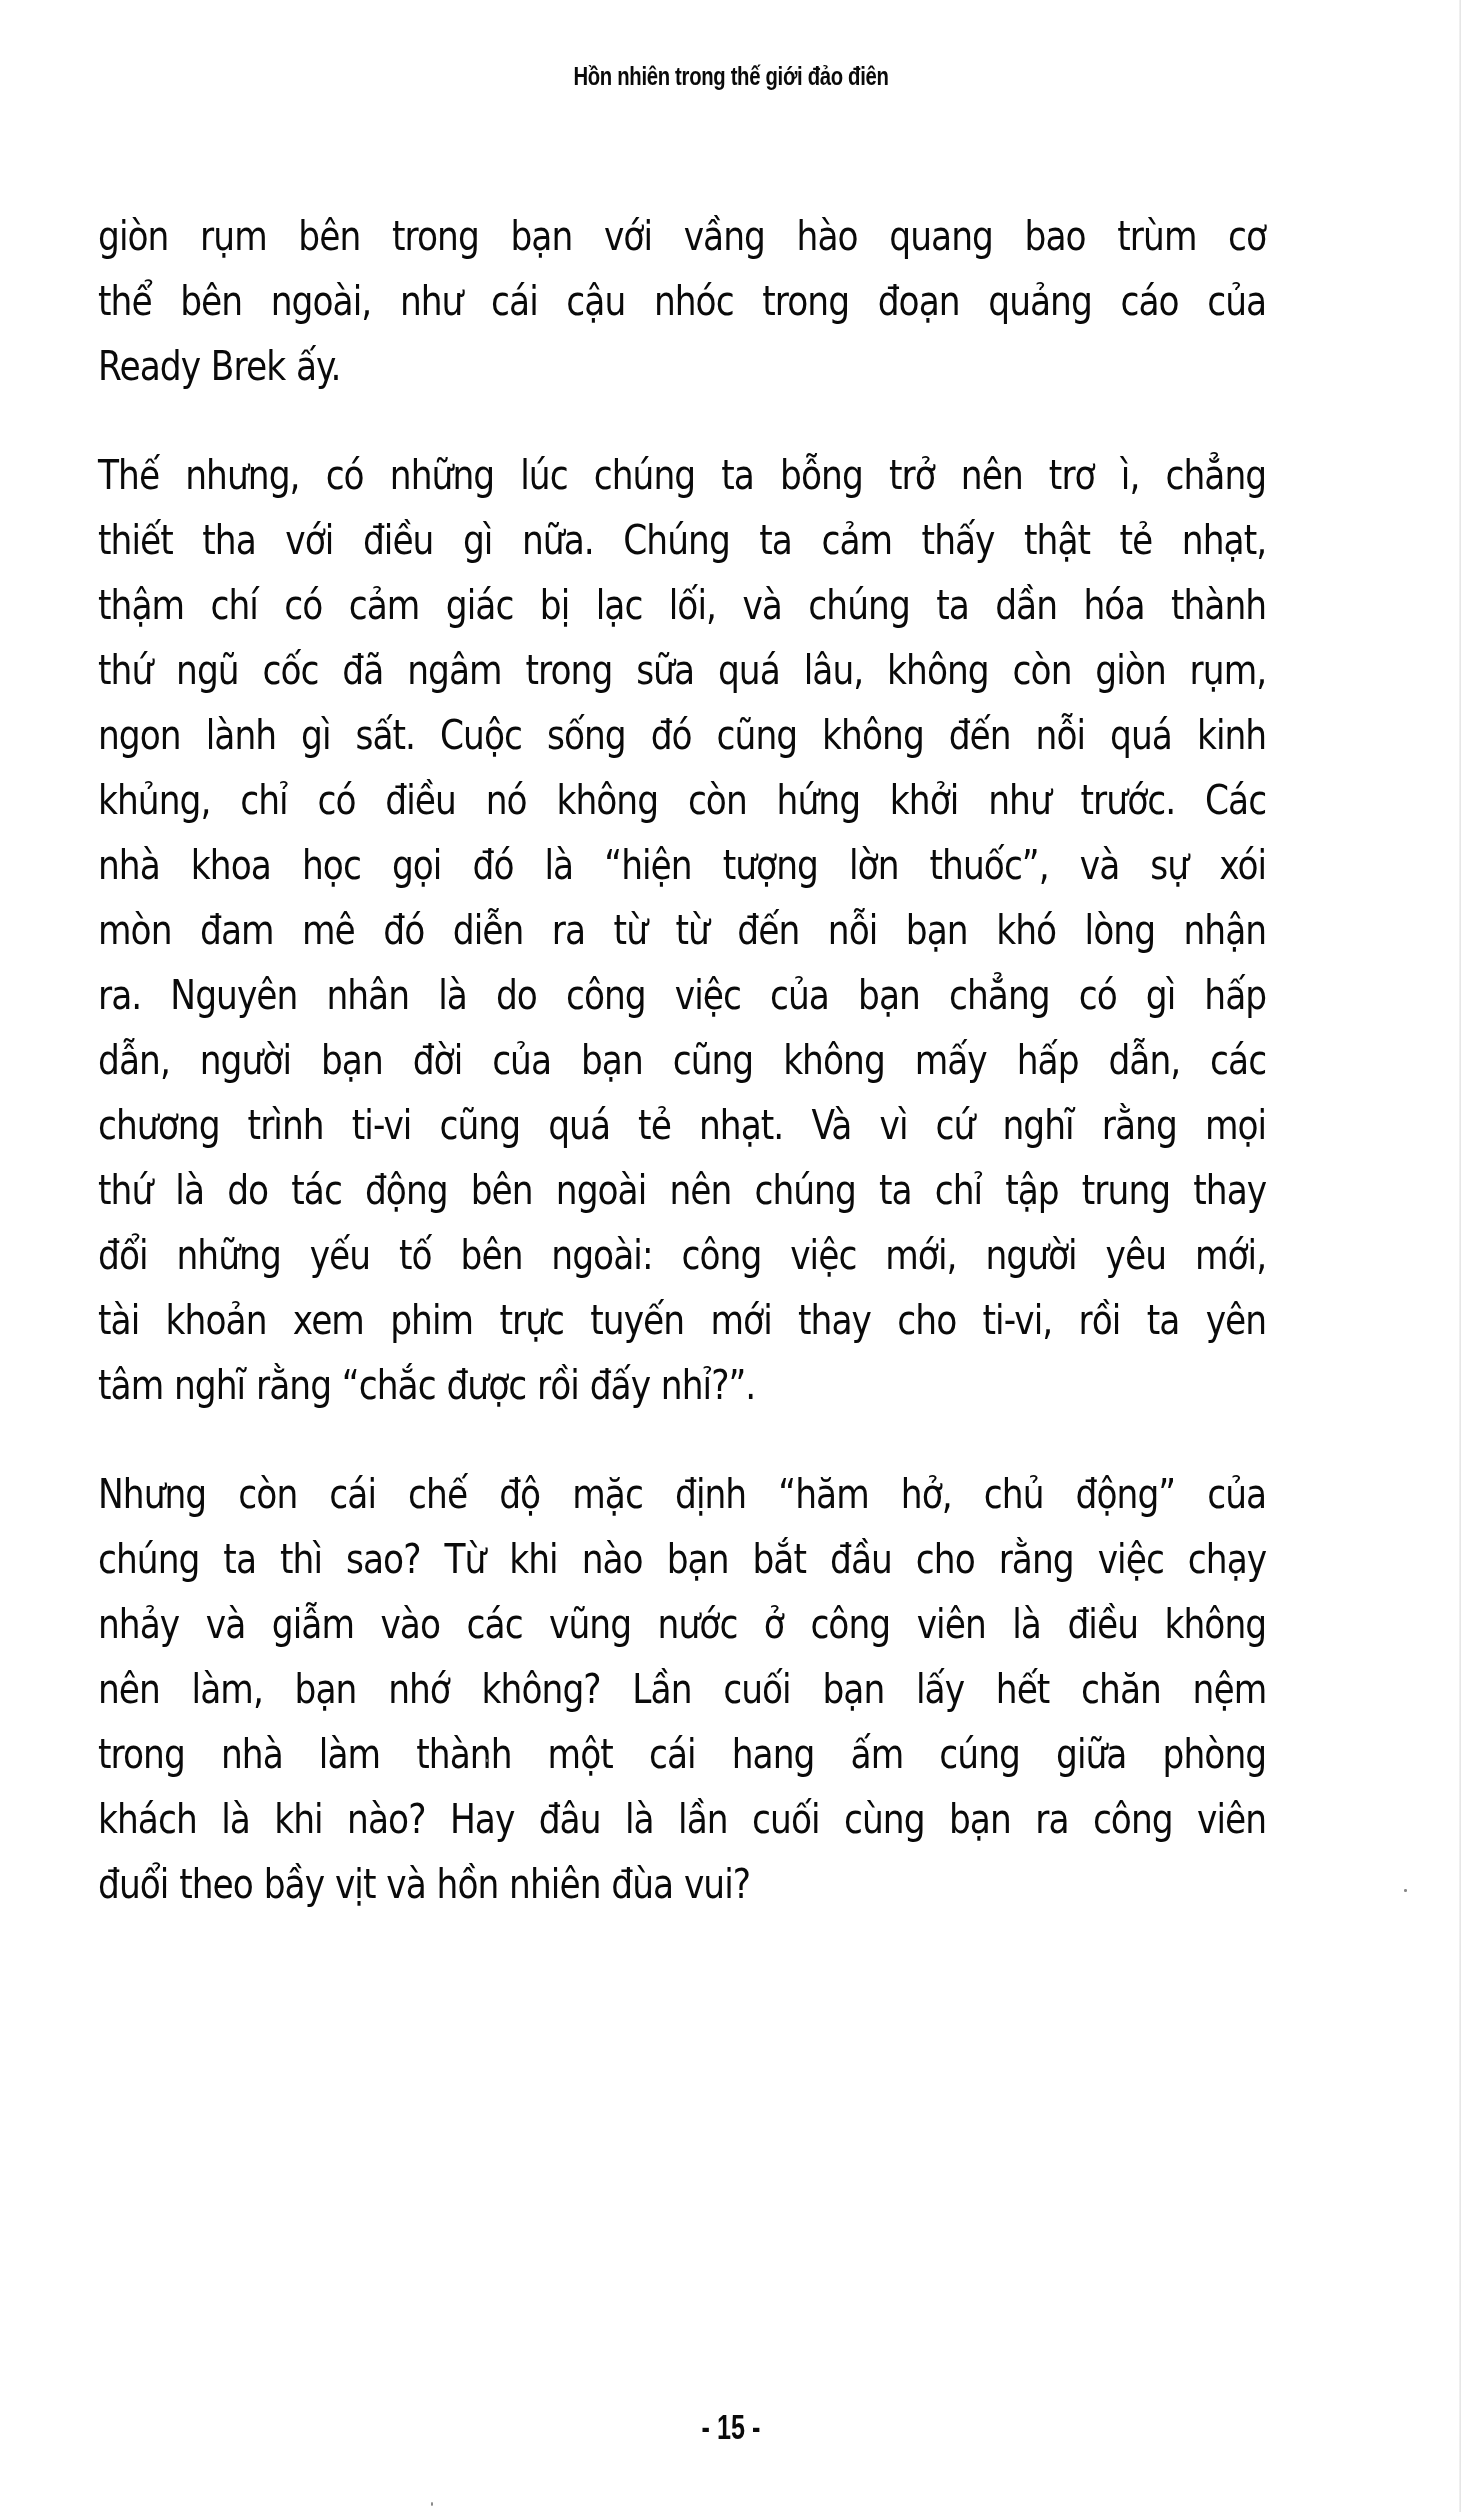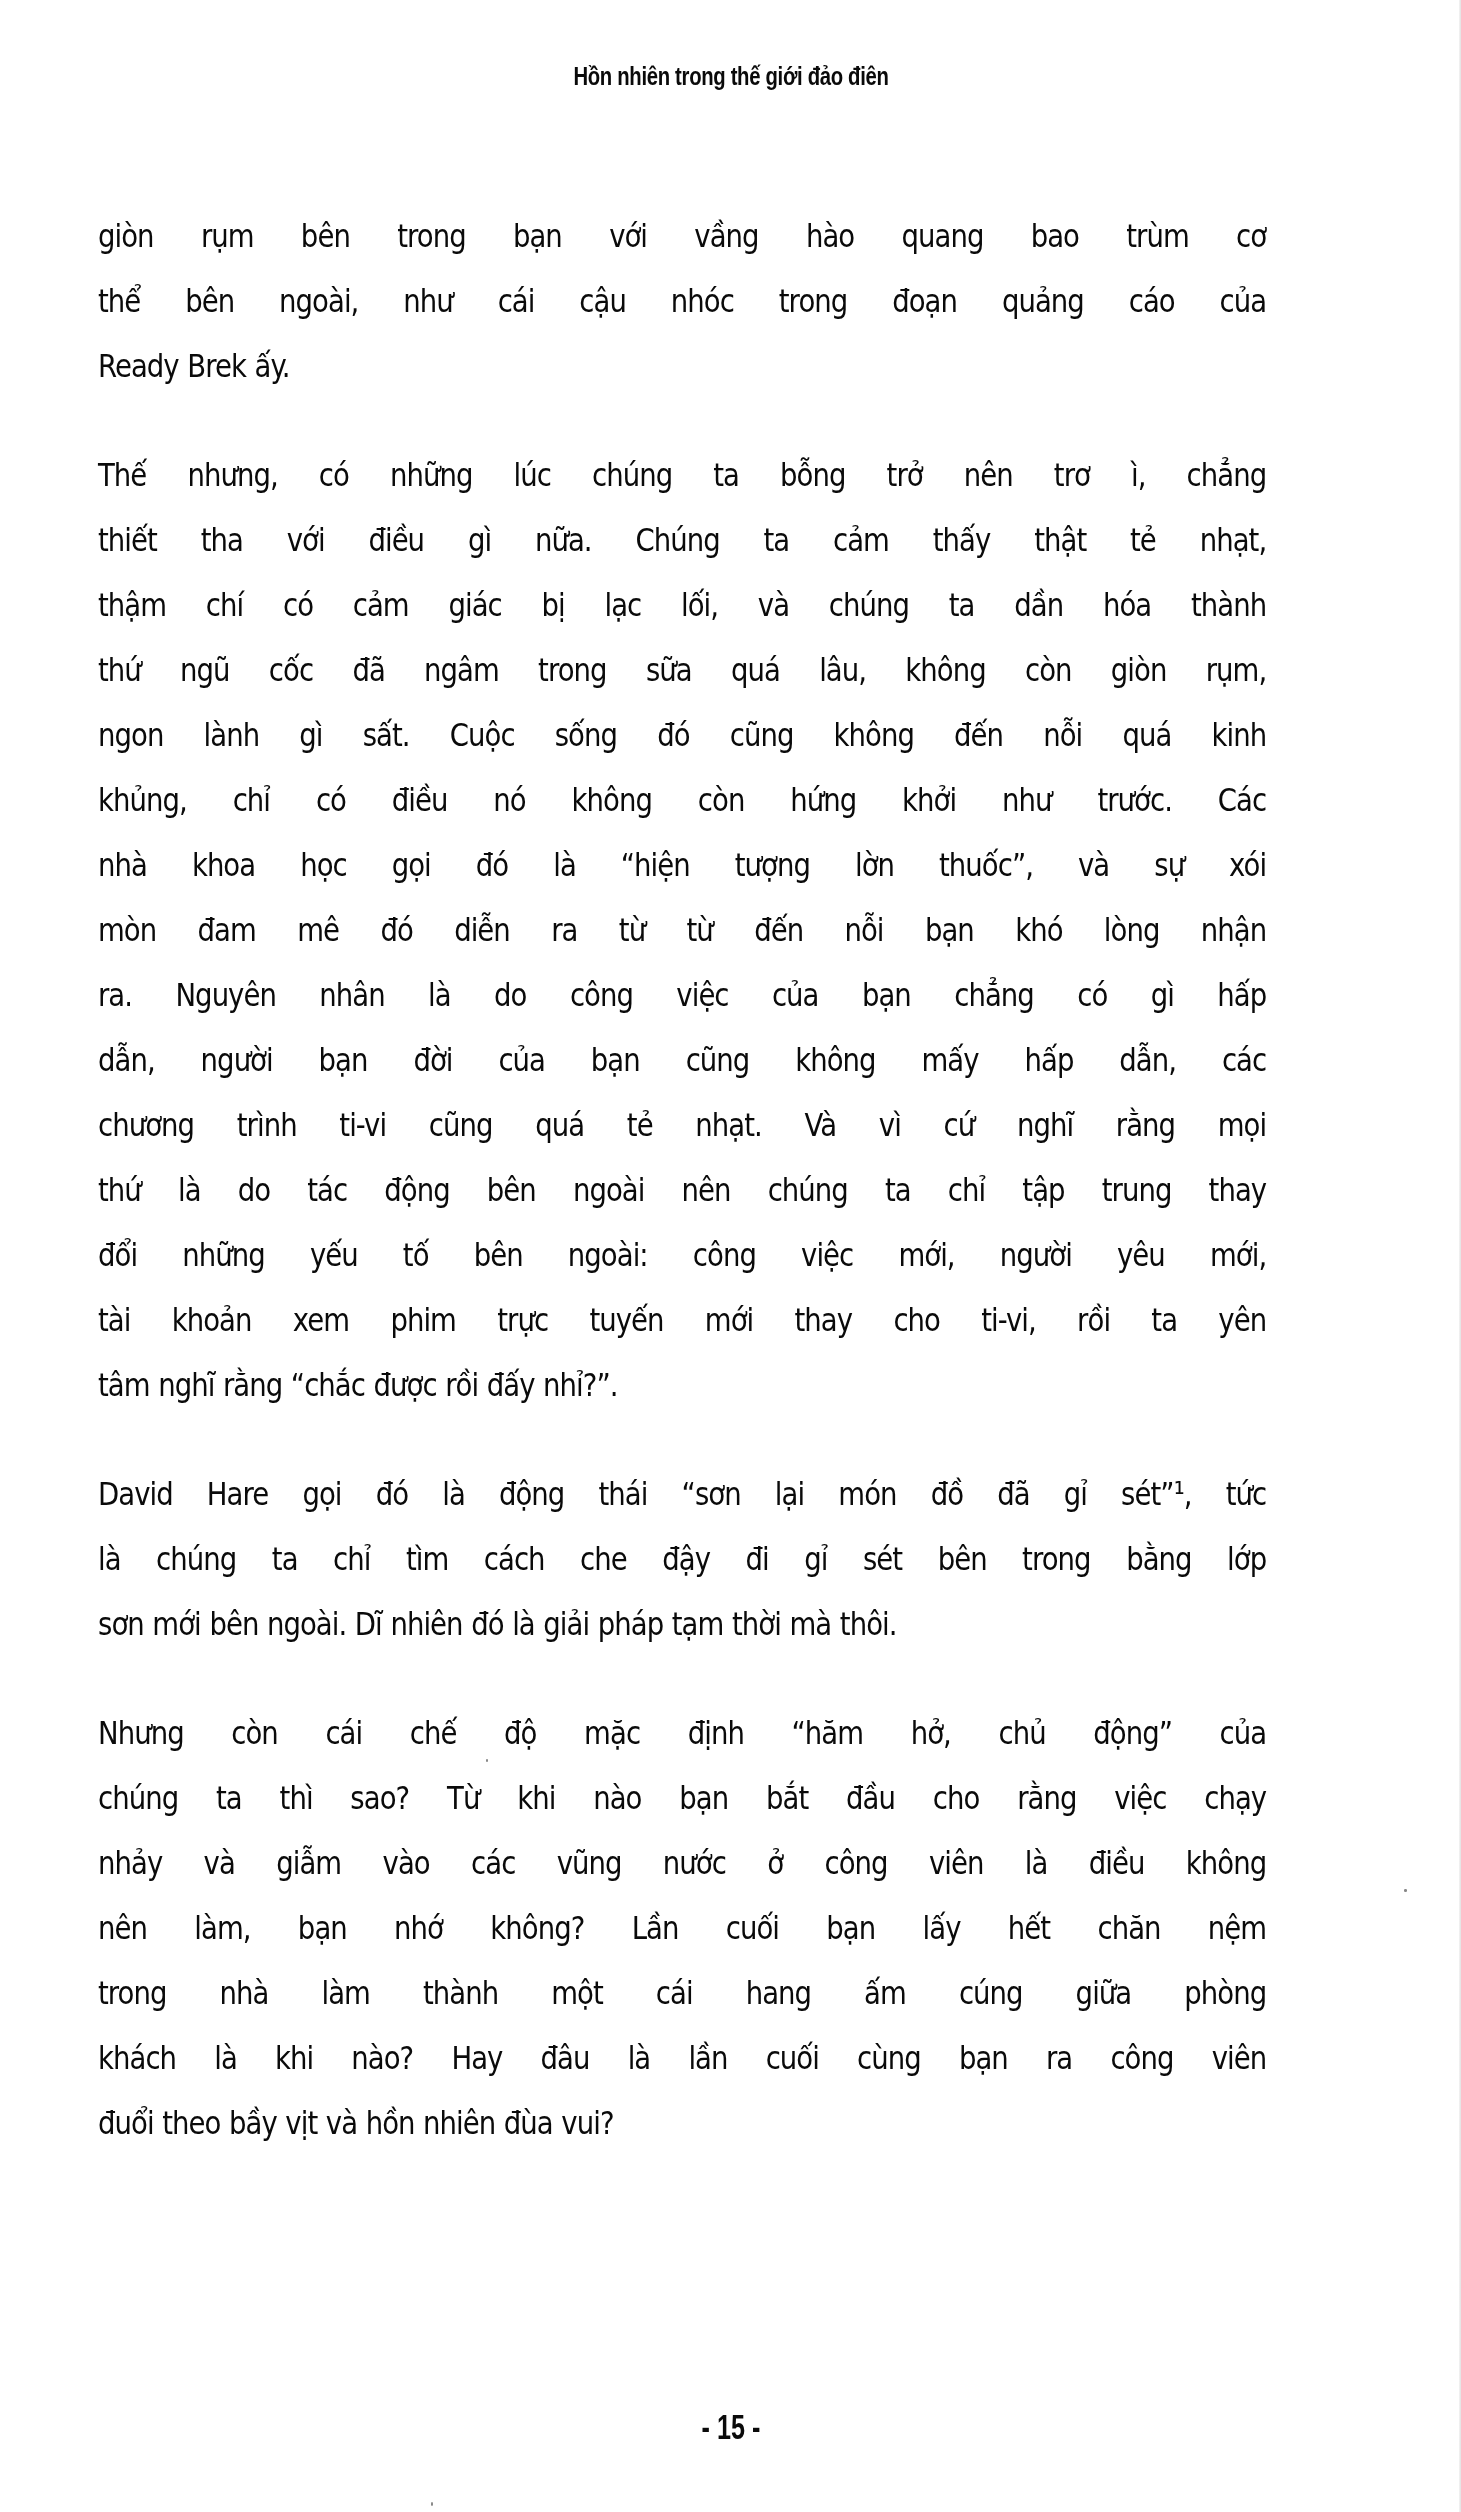--- a/index.html
+++ b/index.html
@@ -42,21 +42,21 @@
     }
     .body-text {
       position: absolute;
       left: 98px;
       top: 204px;
       width: 1168px;
     }
     .paragraph {
       margin: 0 0 44px 0;
       font-family: "DejaVu Sans", sans-serif;
-      font-size: 32px;
+      font-size: 40px;
       line-height: 65px;
       text-align: justify;
       letter-spacing: -1.1px;
       word-spacing: 0.9px;
     }
     .line {
       display: block;
       white-space: nowrap;
       text-align-last: justify;
       transform: scaleX(0.86);
@@ -108,25 +108,20 @@
       <span class="line">mòn đam mê đó diễn ra từ từ đến nỗi bạn khó lòng nhận</span>
       <span class="line">ra. Nguyên nhân là do công việc của bạn chẳng có gì hấp</span>
       <span class="line">dẫn, người bạn đời của bạn cũng không mấy hấp dẫn, các</span>
       <span class="line">chương trình ti-vi cũng quá tẻ nhạt. Và vì cứ nghĩ rằng mọi</span>
       <span class="line">thứ là do tác động bên ngoài nên chúng ta chỉ tập trung thay</span>
       <span class="line">đổi những yếu tố bên ngoài: công việc mới, người yêu mới,</span>
       <span class="line">tài khoản xem phim trực tuyến mới thay cho ti-vi, rồi ta yên</span>
       <span class="line last">tâm nghĩ rằng “chắc được rồi đấy nhỉ?”.</span>
     </p>
 
-    <p class="paragraph">
-      <span class="line">David Hare gọi đó là động thái “sơn lại món đồ đã gỉ sét”¹, tức</span>
-      <span class="line">là chúng ta chỉ tìm cách che đậy đi gỉ sét bên trong bằng lớp</span>
-      <span class="line last">sơn mới bên ngoài. Dĩ nhiên đó là giải pháp tạm thời mà thôi.</span>
-    </p>
 
     <p class="paragraph">
       <span class="line">Nhưng còn cái chế độ mặc định “hăm hở, chủ động” của</span>
       <span class="line">chúng ta thì sao? Từ khi nào bạn bắt đầu cho rằng việc chạy</span>
       <span class="line">nhảy và giẫm vào các vũng nước ở công viên là điều không</span>
       <span class="line">nên làm, bạn nhớ không? Lần cuối bạn lấy hết chăn nệm</span>
       <span class="line">trong nhà làm thành một cái hang ấm cúng giữa phòng</span>
       <span class="line">khách là khi nào? Hay đâu là lần cuối cùng bạn ra công viên</span>
       <span class="line last">đuổi theo bầy vịt và hồn nhiên đùa vui?</span>
     </p>

